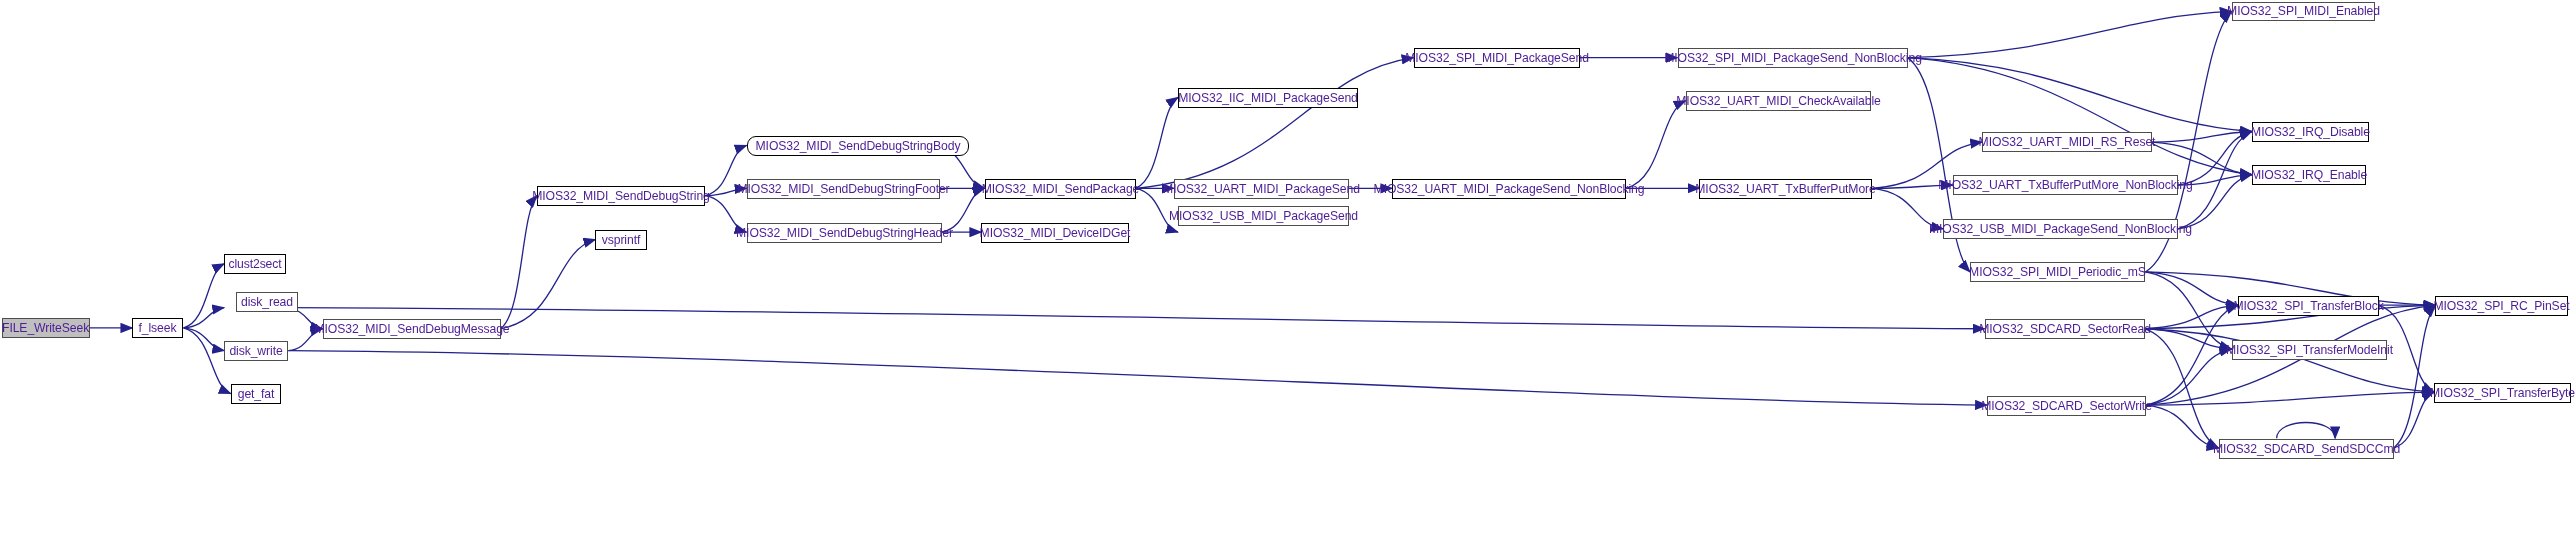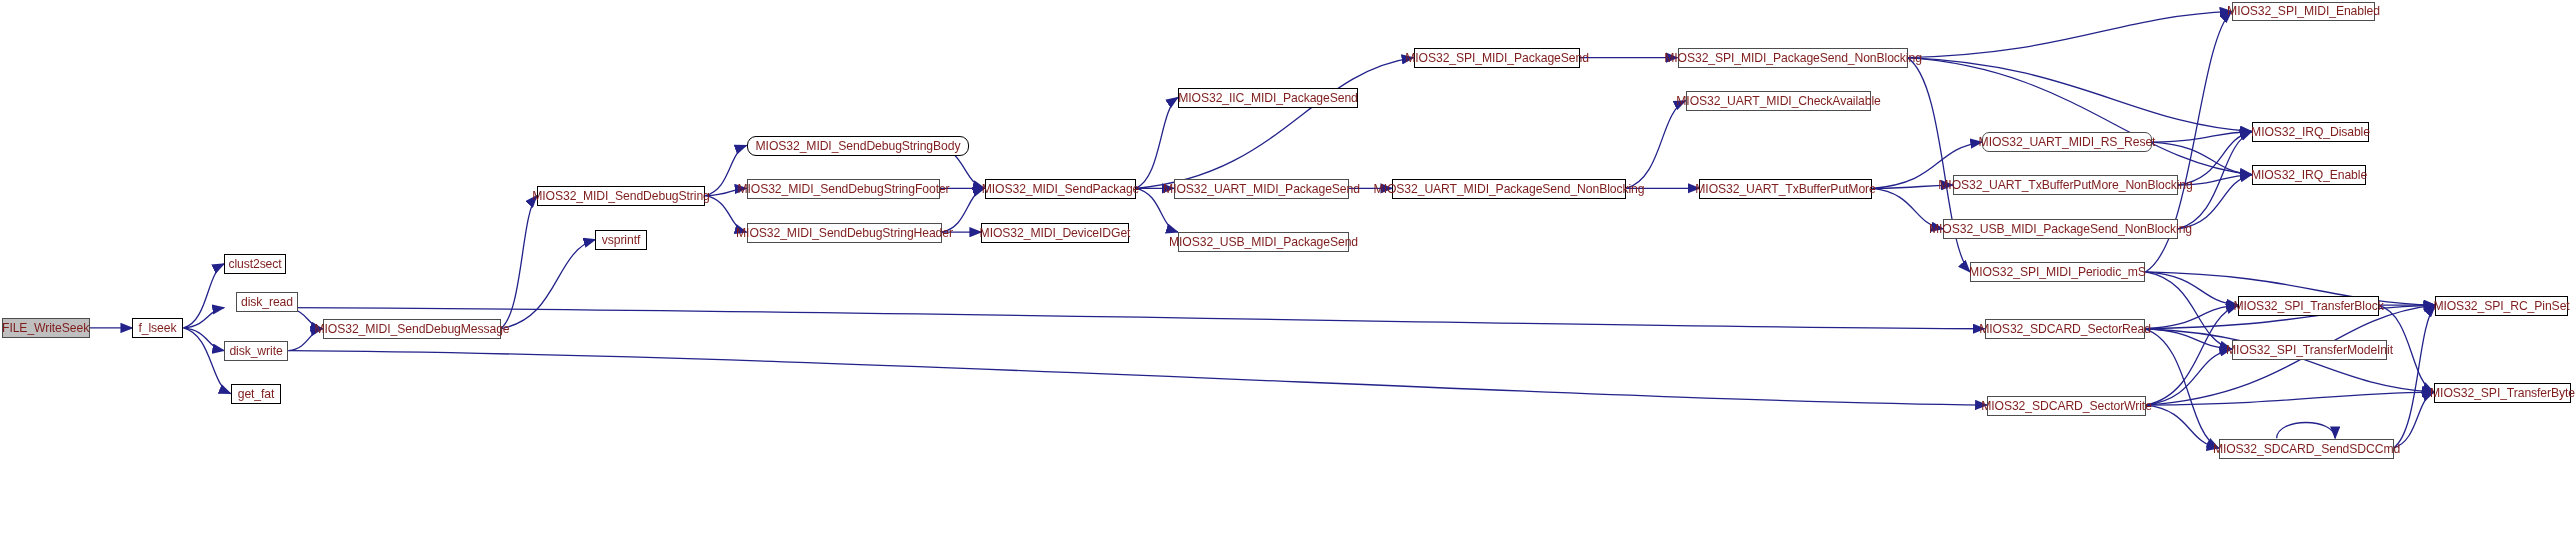--- a/index.html
+++ b/index.html
@@ -11,21 +11,21 @@
     background:#ffffff;
     font-family:"Liberation Sans", sans-serif;
     overflow:hidden;
   }
   #edge-layer{position:absolute;left:0;top:0;width:2576px;height:539px;}
   .node{
     position:absolute;
     box-sizing:border-box;
     border:0.8px solid #000000;
     background:#ffffff;
-    color:#7f1d1d;
+    color:#4c1d95;
     display:flex;
     align-items:center;
     justify-content:center;
     white-space:nowrap;
     font-size:12.2px;
     line-height:1;
     letter-spacing:-0.1px;
     height:19.5px;
     cursor:default;
   }
@@ -146,39 +146,39 @@
       </div>
       <div class="node" style="left: 981px; top: 223px; width: 148px; text-align: right;">
         <span class="node-label">MIOS32_MIDI_DeviceIDGet</span>
       </div>
       <div class="node" style="left: 1178px; top: 88px; width: 180px;">
         <span class="node-label">MIOS32_IIC_MIDI_PackageSend</span>
       </div>
       <div class="node thick" style="left: 1174px; top: 179px; width: 175px;">
         <span class="node-label">MIOS32_UART_MIDI_PackageSend</span>
       </div>
-      <div class="node thick" style="left: 1178px; top: 232px; width: 171px; text-align: center;">
+      <div class="node thick" style="left: 1178px; top: 206px; width: 171px; text-align: center;">
         <span class="node-label">MIOS32_USB_MIDI_PackageSend</span>
       </div>
       <div class="node" style="left: 1392px; top: 179px; width: 234px;">
         <span class="node-label">MIOS32_UART_MIDI_PackageSend_NonBlocking</span>
       </div>
       <div class="node" style="left: 1414px; top: 48px; width: 166px;">
         <span class="node-label">MIOS32_SPI_MIDI_PackageSend</span>
       </div>
       <div class="node thick" style="left: 1678px; top: 48px; width: 230px;">
         <span class="node-label">MIOS32_SPI_MIDI_PackageSend_NonBlocking</span>
       </div>
       <div class="node thick" style="left: 1686px; top: 91px; width: 185px;">
         <span class="node-label">MIOS32_UART_MIDI_CheckAvailable</span>
       </div>
       <div class="node" style="left: 1699px; top: 179px; width: 173px;">
         <span class="node-label">MIOS32_UART_TxBufferPutMore</span>
       </div>
-      <div class="node thick" style="left: 1982px; top: 132px; width: 170px; border-radius: 7px;">
+      <div class="node thick" style="left: 1982px; top: 132px; width: 170px;">
         <span class="node-label">MIOS32_UART_MIDI_RS_Reset</span>
       </div>
       <div class="node thick" style="left: 1953px; top: 175px; width: 225px;">
         <span class="node-label">MIOS32_UART_TxBufferPutMore_NonBlocking</span>
       </div>
       <div class="node thick" style="left: 1943px; top: 219px; width: 235px;">
         <span class="node-label">MIOS32_USB_MIDI_PackageSend_NonBlocking</span>
       </div>
       <div class="node thick" style="left: 1970px; top: 262px; width: 175px;">
         <span class="node-label">MIOS32_SPI_MIDI_Periodic_mS</span>

